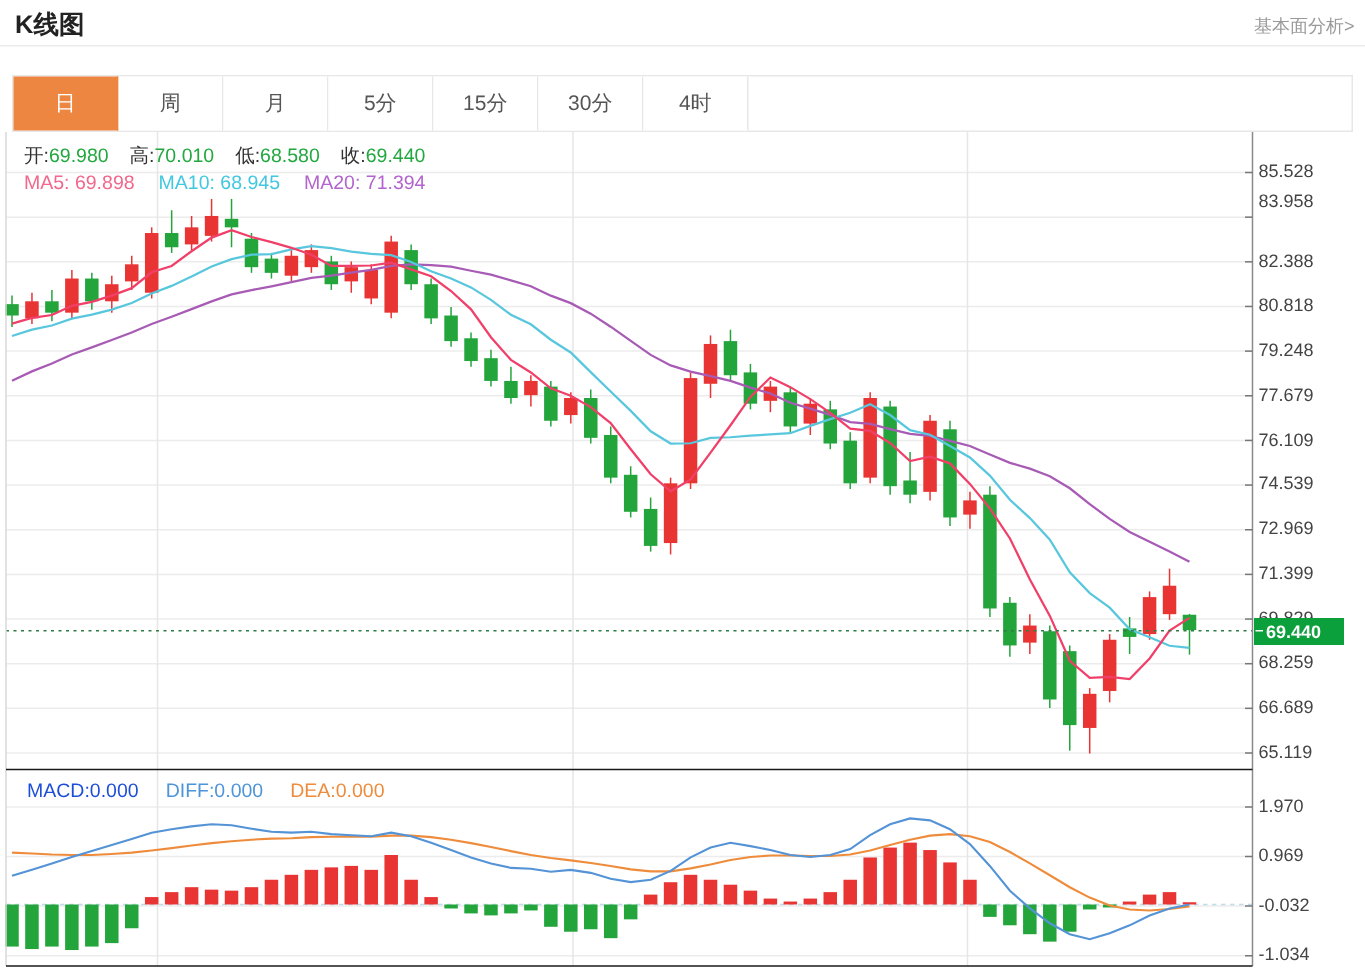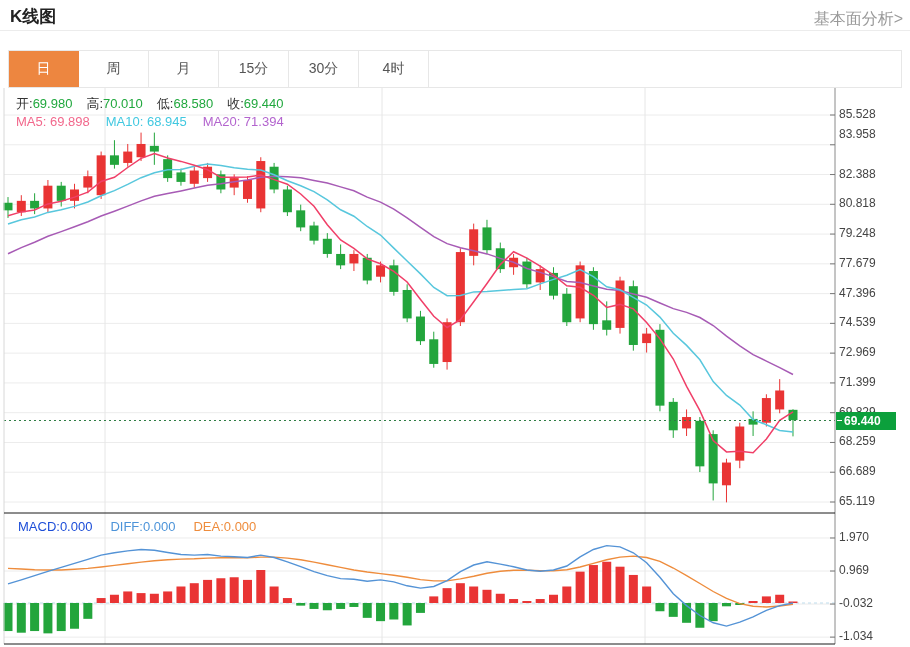--- a/index.html
+++ b/index.html
@@ -1,19 +1,19 @@
 <!DOCTYPE html>
 <html><head>
 <meta charset="utf-8">
 <style>
   html,body{margin:0;padding:0;background:#fff;}
   .app{position:relative;width:910px;height:647px;background:#fff;overflow:hidden;
        font-family:"Liberation Sans",sans-serif;}
   .hdr-title{position:absolute;left:10px;top:5px;font-size:17px;font-weight:bold;color:#222;}
-  .hdr-link{position:absolute;right:7px;top:9px;font-size:16px;color:#999;cursor:pointer;}
+  .hdr-link{position:absolute;right:7px;top:9px;font-size:12px;color:#999;cursor:pointer;}
   .hdr-divider{position:absolute;left:0;top:30px;width:910px;height:1px;background:#ececec;}
   .tabs{position:absolute;left:8px;top:50px;width:894px;height:38px;border:1px solid #e7e7e7;
         display:flex;box-sizing:border-box;background:#fff;}
   .tab{width:70px;height:100%;border-right:1px solid #e7e7e7;display:flex;align-items:center;
        justify-content:center;font-size:14px;color:#555;cursor:pointer;box-sizing:border-box;background:#fff;}
   .tab.active{background:#ED8640;color:#fff;border-color:#ED8640;}
   svg.canvas{position:absolute;left:0;top:0;}
   .ohlc{position:absolute;left:16px;top:95px;font-size:13px;color:#333;white-space:nowrap;}
   .ohlc .v{color:#21A83E;margin-right:14px;}
   .ma-row{position:absolute;left:16px;top:114px;font-size:13px;white-space:nowrap;}
@@ -35,20 +35,21 @@
 
 <div class="app">
   <div class="hdr-title">K线图</div>
   <div class="hdr-link">基本面分析&gt;</div>
   <div class="hdr-divider"></div>
 
   <div class="tabs" id="tabs">
       <div class="tab active">日</div>
       <div class="tab">周</div>
       <div class="tab">月</div>
+      <div class="tab">5分</div>
       <div class="tab">15分</div>
       <div class="tab">30分</div>
       <div class="tab">4时</div>
     </div>
 
   <svg class="canvas" id="chart-svg" width="910" height="647">
       <line x1="4" y1="115" x2="835" y2="115" stroke="#ececec" stroke-width="1"></line>
       <line x1="4" y1="144.76923076923077" x2="835" y2="144.76923076923077" stroke="#ececec" stroke-width="1"></line>
       <line x1="4" y1="174.53846153846155" x2="835" y2="174.53846153846155" stroke="#ececec" stroke-width="1"></line>
       <line x1="4" y1="204.30769230769232" x2="835" y2="204.30769230769232" stroke="#ececec" stroke-width="1"></line>
@@ -292,21 +293,21 @@
     <span class="m-macd">MACD:0.000</span><span class="m-diff">DIFF:0.000</span><span class="m-dea">DEA:0.000</span>
   </div>
 
   <div id="axis-labels">
       <div class="tick-label" style="top: 107px;">85.528</div>
       <div class="tick-label" style="top: 127px;">83.958</div>
       <div class="tick-label" style="top: 166.538px;">82.388</div>
       <div class="tick-label" style="top: 196.308px;">80.818</div>
       <div class="tick-label" style="top: 226.077px;">79.248</div>
       <div class="tick-label" style="top: 255.846px;">77.679</div>
-      <div class="tick-label" style="top: 285.615px;">47.396</div>
+      <div class="tick-label" style="top: 285.615px;">76.109</div>
       <div class="tick-label" style="top: 315.385px;">74.539</div>
       <div class="tick-label" style="top: 345.154px;">72.969</div>
       <div class="tick-label" style="top: 374.923px;">71.399</div>
       <div class="tick-label" style="top: 404.692px;">69.829</div>
       <div class="tick-label" style="top: 434.462px;">68.259</div>
       <div class="tick-label" style="top: 464.231px;">66.689</div>
       <div class="tick-label" style="top: 494px;">65.119</div>
       <div class="tick-label" style="top: 529.99px;">1.970</div>
       <div class="tick-label" style="top: 563.023px;">0.969</div>
       <div class="tick-label" style="top: 596.056px; text-align: center;">-0.032</div>

